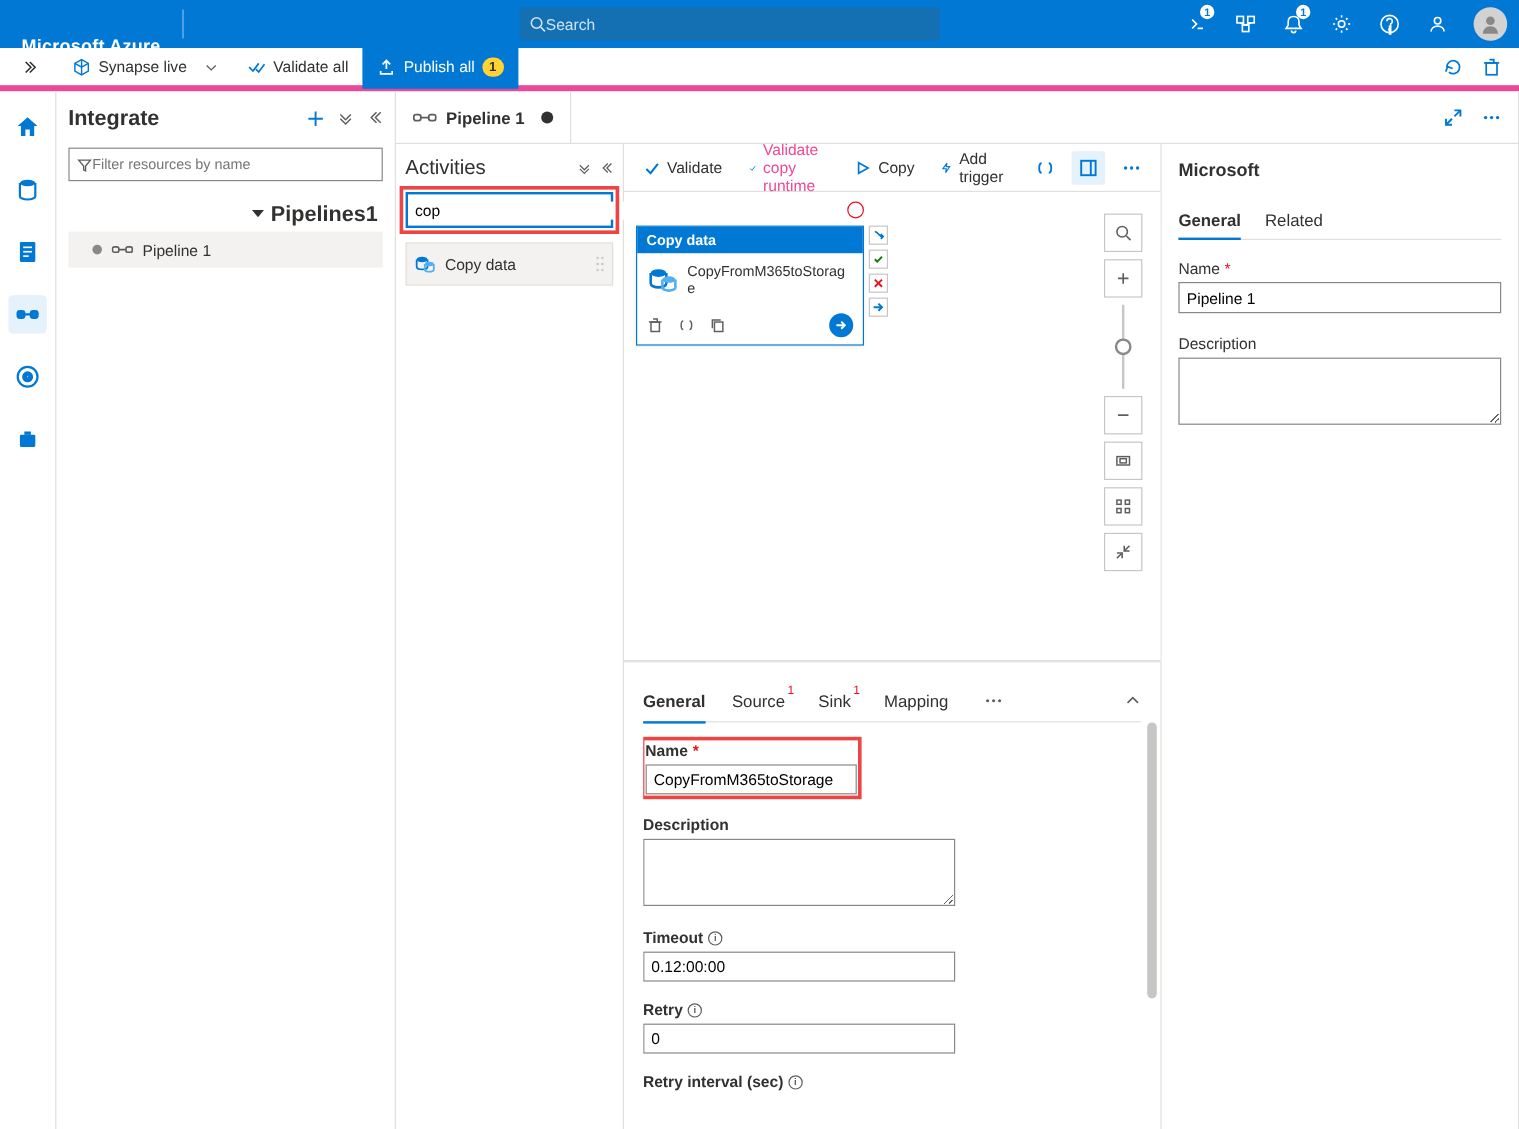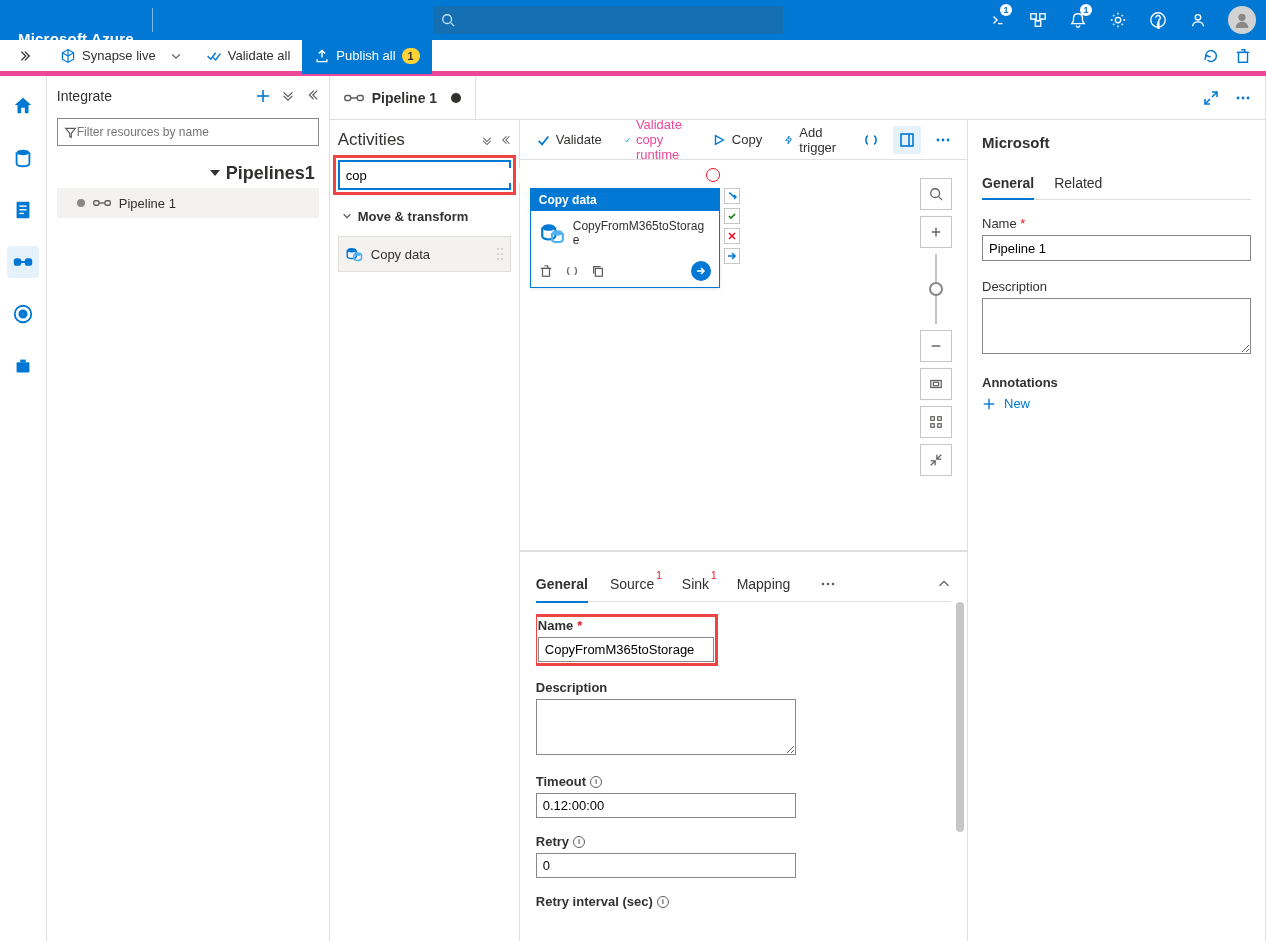--- a/index.html
+++ b/index.html
@@ -28,21 +28,21 @@
 
 
 .main { display: flex; height: calc(941px - 40px - 36px); }
 .rail { width: 48px; border-right: 1px solid #e1dfdd; display: flex; flex-direction: column; align-items: center; padding-top: 14px; gap: 20px; }
 .rail-item { width: 32px; height: 32px; display: flex; align-items: center; justify-content: center; border-radius: 4px; cursor: pointer; }
 .rail-item.active { background: #e5f1fb; }
 
 
 .left-panel { width: 290px; border-right: 1px solid #e1dfdd; padding: 12px 10px; }
 .lp-head { display: flex; align-items: center; justify-content: space-between; margin-bottom: 14px; }
-.lp-head h2 { font-size: 14px; font-weight: 400; }
+.lp-head h2 { font-size: 18px; font-weight: 700; }
 .lp-head-icons { display: flex; gap: 10px; color: #0078d4; }
 .lp-filter { border: 1px solid #8a8886; height: 28px; display: flex; align-items: center; padding: 0 6px; margin-bottom: 12px; }
 .lp-filter input { flex: 1; border: none; outline: none; font-size: 12px; color: #605e5c; }
 .tree-row { display: flex; align-items: center; height: 30px; font-size: 18px; font-weight: 600; padding: 0 4px; justify-content: flex-end; }
 .tree-sub { display: flex; align-items: center; gap: 8px; height: 30px; padding-left: 20px; background: #f3f2f1; font-size: 13px; cursor: pointer; }
 .dot-grey { width: 8px; height: 8px; border-radius: 50%; background: #8a8886; }
 
 
 .mid { flex: 1; display: flex; flex-direction: column; border-right: 1px solid #e1dfdd; }
 .mid-tabbar { height: 44px; border-bottom: 1px solid #e1dfdd; display: flex; align-items: center; }
@@ -122,20 +122,21 @@
 <body>
 
 <div class="azure-bar">
   <div class="azure-logo">Microsoft Azure</div>
   <div class="azure-div"></div>
   <div class="azure-search">
     <svg width="14" height="14" viewBox="0 0 16 16" fill="none" stroke="#cce4f7" stroke-width="1.5">
         <circle cx="7" cy="7" r="5"></circle>
         <line x1="11" y1="11" x2="15" y2="15"></line>
       </svg>
+    <input placeholder="Search" style="">
   </div>
   <div class="azure-right">
     <div class="azure-icon">
       <svg width="18" height="18" viewBox="0 0 20 20" fill="none" stroke="#fff" stroke-width="1.5">
           <polyline points="5,6 9,10 5,14"></polyline>
           <line x1="10" y1="14" x2="15" y2="14"></line>
         </svg>
       <span class="badge-top">1</span>
     </div>
     <div class="azure-icon">
@@ -354,26 +355,20 @@
                 <polyline points="14,3 9,8 14,13"></polyline>
               </svg>
           </div>
         </div>
         <div class="act-search">
           <svg width="13" height="13" viewBox="0 0 16 16" fill="none" stroke="#605e5c" stroke-width="1.5">
               <circle cx="7" cy="7" r="5"></circle>
               <line x1="11" y1="11" x2="15" y2="15"></line>
             </svg>
           <input value="cop" style="">
-        </div>
-        <div class="act-group">
-          <svg width="10" height="10" viewBox="0 0 12 12" fill="none" stroke="#605e5c" stroke-width="1.6">
-              <polyline points="2,4 6,8 10,4"></polyline>
-            </svg>
-          <span>Move &amp; transform</span>
         </div>
         <div class="act-item">
           <svg width="18" height="18" viewBox="0 0 24 24" fill="#0078d4">
               <ellipse cx="9" cy="7" rx="6" ry="3"></ellipse>
               <path d="M3 7v8c0 1.7 2.7 3 6 3s6-1.3 6-3V7" fill="none" stroke="#0078d4" stroke-width="2"></path>
               <ellipse cx="17" cy="12" rx="5" ry="2.5" fill="#50b0f0"></ellipse>
               <path d="M12 12v6c0 1.4 2.2 2.5 5 2.5s5-1.1 5-2.5v-6" fill="none" stroke="#50b0f0" stroke-width="2"></path>
             </svg>
           <span>Copy data</span>
           <svg width="8" height="14" viewBox="0 0 8 14" fill="#c8c6c4" style="margin-left:auto">
@@ -622,28 +617,18 @@
             </div>
         </div>
         <div class="rp-row">
           <div class="rp-label"><span>Name</span> <span class="req" style="color:#e81123">*</span></div>
           <input class="rp-input" value="Pipeline 1" style="">
         </div>
         <div class="rp-row">
           <div class="rp-label">Description</div>
           <textarea class="rp-textarea" style=""></textarea>
         </div>
-        <div class="rp-row">
-          <div class="rp-label" style="font-weight:600">Annotations</div>
-          <div class="rp-new">
-            <svg width="14" height="14" viewBox="0 0 16 16" stroke="#0078d4" stroke-width="1.6">
-                <line x1="8" y1="2" x2="8" y2="14"></line>
-                <line x1="2" y1="8" x2="14" y2="8"></line>
-              </svg>
-            <span>New</span>
-          </div>
-        </div>
       </div>
 
     </div>
   </div>
 
 </div>
 
 </body></html>

